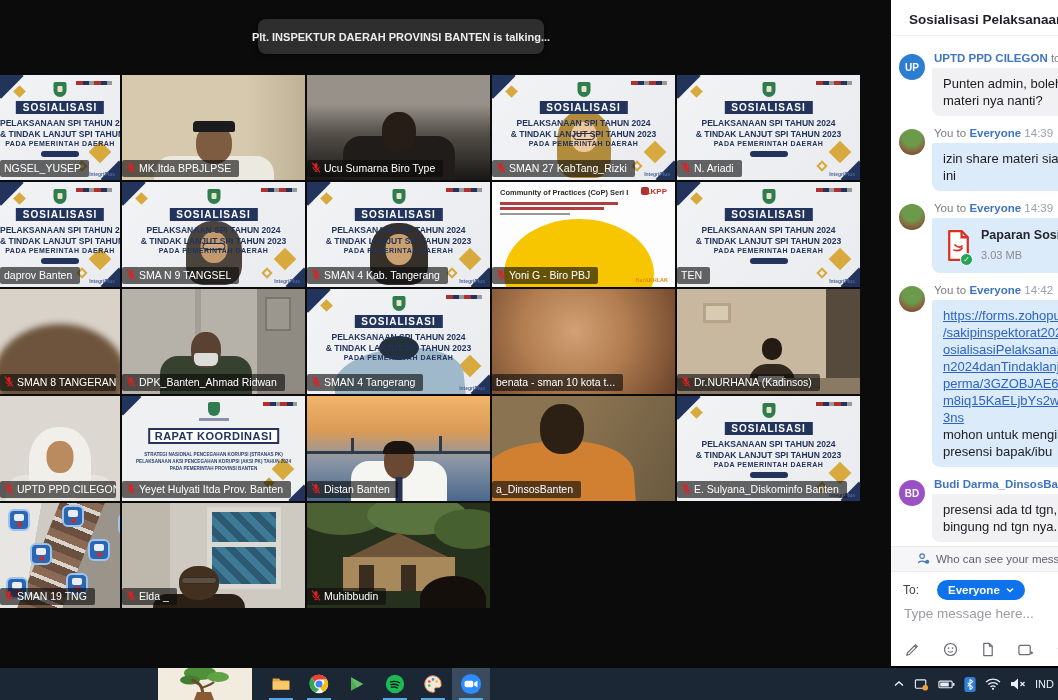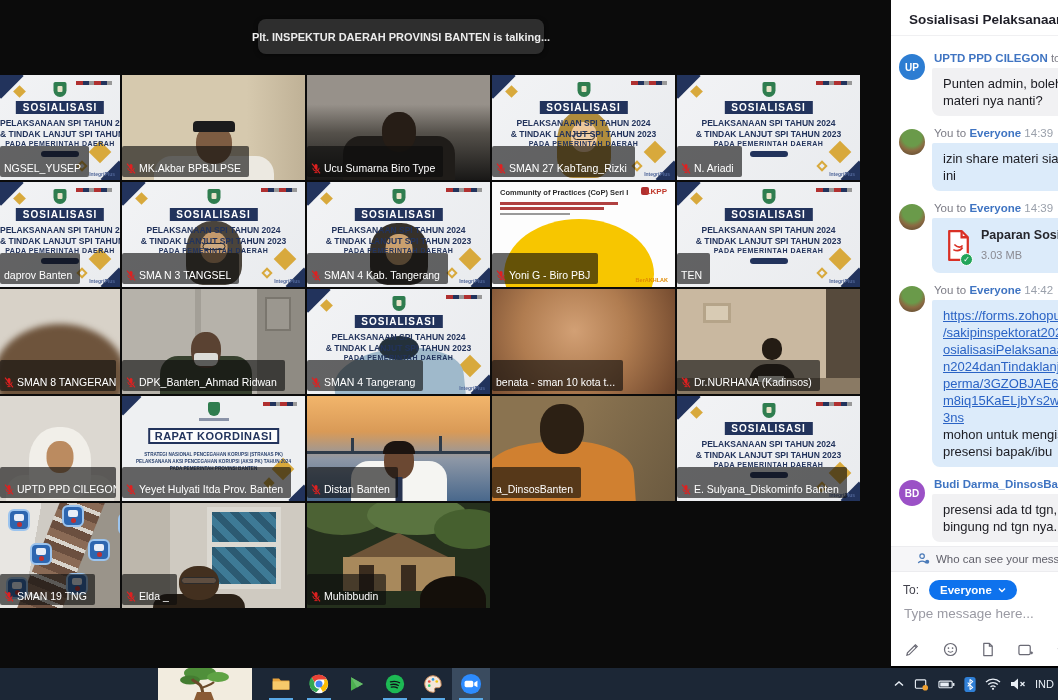--- a/index.html
+++ b/index.html
@@ -3,21 +3,21 @@
 <meta charset="utf-8">
 <style>
 *{margin:0;padding:0;box-sizing:border-box}
 html,body{width:1058px;height:700px;overflow:hidden;background:#000;font-family:"Liberation Sans",sans-serif}
 body{position:relative}
 #stage{position:absolute;left:0;top:0;width:891px;height:668px;background:#0b0b0b}
 #banner{position:absolute;left:258px;top:19px;width:286px;height:35px;background:#2e2e2e;border-radius:8px;color:#ececec;font-size:11px;font-weight:bold;display:flex;align-items:center;justify-content:center;white-space:nowrap;box-shadow:0 1px 4px rgba(0,0,0,.5)}
 #grid{position:absolute;left:0;top:75px;display:grid;grid-template-columns:120px 183px 183px 183px 183px;grid-auto-rows:105px;gap:2px}
 .tile{position:relative;overflow:hidden;background:#1a1a1a}
 .shape{position:absolute}
-.plabel{position:absolute;left:0;bottom:3px;display:flex;align-items:flex-end;gap:3px;background:rgba(12,12,12,.62);color:#fff;font-size:10.5px;padding:16px 8px 3px 4px;border-radius:2px;max-width:97%;white-space:nowrap;overflow:hidden;z-index:5}
+.plabel{position:absolute;left:0;bottom:3px;display:flex;align-items:flex-start;gap:3px;background:rgba(12,12,12,.62);color:#fff;font-size:10.5px;padding:2px 8px 3px 4px;border-radius:2px;max-width:97%;white-space:nowrap;overflow:hidden;z-index:5}
 
 .posterTitle{position:absolute;top:26px;left:50%;transform:translateX(-50%);background:#22335c;color:#fff;font-weight:bold;font-size:10px;letter-spacing:1px;padding:1px 7px;white-space:nowrap;z-index:2}
 .posterLine{position:absolute;left:0;width:100%;text-align:center;color:#22335c;font-weight:bold;white-space:nowrap;z-index:2}
 .posterL1{top:43px;font-size:8.5px}
 .posterL2{top:54px;font-size:8.5px}
 .posterL3{top:65px;font-size:7px;letter-spacing:.5px}
 .posterFooter{position:absolute;right:5px;bottom:3px;font-size:5px;color:#51679a;font-weight:bold;z-index:2}
 
 .copTitle{position:absolute;left:8px;top:6px;font-size:7.5px;font-weight:bold;color:#2b2b2b;z-index:2}
 .copLogo{position:absolute;right:8px;top:5px;font-size:8px;font-weight:bold;color:#c0392b;z-index:2}
@@ -39,21 +39,21 @@
 .bGray{background:#f1f1f3}
 .bBlue{background:#dcebfa}
 .msgLine{white-space:nowrap}
 .linkLine{color:#2a63c5;text-decoration:underline;white-space:nowrap;cursor:pointer}
 .fileCard{display:flex;align-items:center;gap:9px;padding:2px 24px 2px 2px}
 .fileIcon{position:relative;width:27px;height:33px}
 .fileName{font-weight:bold;font-size:12.5px;color:#26262c;white-space:nowrap}
 .fileSize{font-size:11px;color:#8a8a92;margin-top:3px}
 .fileCheck{position:absolute;left:15px;bottom:-4px;width:13px;height:13px;border-radius:50%;background:#23a55a;border:1.5px solid #fff;color:#fff;font-size:8px;display:flex;align-items:center;justify-content:center}
 #privacyBar{position:absolute;left:0;top:546px;width:100%;height:26px;background:#f6f6f8;border-top:1px solid #ececef;border-bottom:1px solid #ececef;display:flex;align-items:center;gap:6px;padding-left:26px;font-size:11.5px;color:#61616b;white-space:nowrap}
-#toRow{position:absolute;left:12px;top:580px;display:flex;align-items:center;gap:10px;font-size:12px;color:#43434d}
+#toRow{position:absolute;left:12px;top:580px;display:flex;align-items:center;gap:18px;font-size:12px;color:#43434d}
 #toPill{background:#0e72ed;color:#fff;font-size:11.5px;font-weight:bold;padding:4px 11px;border-radius:13px;display:flex;align-items:center;gap:6px;border:none;cursor:pointer}
 #msgInput{position:absolute;left:13px;top:606px;width:290px;border:none;outline:none;font-size:13.5px;color:#333;background:transparent}
 #msgInput::placeholder{color:#9a9aa3}
 #chatTools{position:absolute;left:14px;top:642px;display:flex;gap:23px;align-items:center;color:#6a6a75}
 
 #taskbar{position:absolute;left:0;top:668px;width:1058px;height:32px;background:#1c2736}
 #searchbox{position:absolute;left:0;top:0;width:158px;height:32px;background:#fdfdfd;display:flex;align-items:center;overflow:hidden}
 #searchbox span{font-size:13px;color:#3a3a3a;padding-left:6px;white-space:nowrap}
 #bonsaiCard{position:absolute;left:158px;top:0;width:94px;height:32px;background:#f2ecdf;display:flex;align-items:flex-end;justify-content:center;overflow:hidden}
 #apps{position:absolute;left:262px;top:0;height:32px;display:flex}
@@ -95,21 +95,21 @@
         <div class="shape" style="position: absolute; left: 50%; bottom: 16px; transform: translateX(-50%); width: 36px; height: 40px; background: rgb(125, 92, 66); border-radius: 46%;"></div>
         <div class="shape" style="position: absolute; left: 50%; bottom: 48px; transform: translateX(-50%); width: 42px; height: 11px; background: rgb(27, 27, 29); border-radius: 4px 4px 2px 2px;"></div>
         <div class="plabel">
           <span style="display: flex; align-items: center;">
             <svg width="10" height="11" viewBox="0 0 10 11">
               <rect x="3.5" y="1" width="3" height="5.6" rx="1.5" fill="#e02020"></rect>
               <path d="M1.8 4.8a3.2 3.2 0 0 0 6.4 0M5 8v1.6M3.4 9.6h3.2" stroke="#e02020" stroke-width=".9" fill="none"></path>
               <line x1="1" y1=".6" x2="9" y2="10.4" stroke="#e02020" stroke-width="1.1"></line>
             </svg>
           </span>
-          <span>MK.Akbar BPBJLPSE</span>
+          <span>MK.Itda BPBJLPSE</span>
         </div>
       </div>
       <div class="tile" style="background: linear-gradient(rgb(151, 145, 138) 0px, rgb(151, 145, 138) 28%, rgb(85, 81, 75) 55%, rgb(25, 24, 23) 100%);">
         <div class="shape" style="position: absolute; left: 50%; bottom: 0px; transform: translateX(-50%); width: 112px; height: 44px; background: rgb(31, 28, 25); border-radius: 18px 18px 0px 0px;"></div>
         <div class="shape" style="position: absolute; left: 50%; bottom: 28px; transform: translateX(-50%); width: 34px; height: 40px; background: rgb(38, 29, 22); border-radius: 46%;"></div>
         <div class="plabel">
           <span style="display: flex; align-items: center;">
             <svg width="10" height="11" viewBox="0 0 10 11">
               <rect x="3.5" y="1" width="3" height="5.6" rx="1.5" fill="#e02020"></rect>
               <path d="M1.8 4.8a3.2 3.2 0 0 0 6.4 0M5 8v1.6M3.4 9.6h3.2" stroke="#e02020" stroke-width=".9" fill="none"></path>
@@ -216,21 +216,21 @@
         <div class="shape" style="position: absolute; left: 50%; bottom: 24px; transform: translateX(-50%); width: 27px; height: 31px; background: rgb(196, 154, 108); border-radius: 46%;"></div>
         <div class="shape" style="position: absolute; left: 50%; bottom: 37px; transform: translateX(-50%); width: 23px; height: 7px; border: 1.5px solid rgb(43, 43, 43); border-radius: 4px; background: rgba(255, 255, 255, 0.15);"></div>
         <div class="plabel">
           <span style="display: flex; align-items: center;">
             <svg width="10" height="11" viewBox="0 0 10 11">
               <rect x="3.5" y="1" width="3" height="5.6" rx="1.5" fill="#e02020"></rect>
               <path d="M1.8 4.8a3.2 3.2 0 0 0 6.4 0M5 8v1.6M3.4 9.6h3.2" stroke="#e02020" stroke-width=".9" fill="none"></path>
               <line x1="1" y1=".6" x2="9" y2="10.4" stroke="#e02020" stroke-width="1.1"></line>
             </svg>
           </span>
-          <span>SMA N 3 TANGSEL</span>
+          <span>SMA N 9 TANGSEL</span>
         </div>
       </div>
       <div class="tile" style="background: linear-gradient(135deg, rgb(242, 243, 245) 0%, rgb(233, 235, 238) 100%);">
         <div class="shape" style="position: absolute; left: -15px; top: -15px; width: 32px; height: 32px; background: rgb(34, 51, 92); transform: rotate(45deg);"></div>
         <div class="shape" style="position: absolute; left: 15px; top: 12px; width: 9px; height: 9px; background: rgb(216, 169, 60); transform: rotate(45deg);"></div>
         <div class="shape" style="position: absolute; right: 8px; top: 6px; width: 36px; height: 4px; background: repeating-linear-gradient(90deg, rgb(176, 48, 48) 0px, rgb(176, 48, 48) 7px, rgb(34, 51, 92) 7px, rgb(34, 51, 92) 13px, rgb(153, 153, 153) 13px, rgb(153, 153, 153) 18px);"></div>
         <div class="shape" style="position: absolute; left: 50%; top: 7px; transform: translateX(-50%); width: 13px; height: 15px; background: rgb(47, 125, 79); border-radius: 2px 2px 7px 7px;">
           <div class="shape" style="position: absolute; left: 4px; top: 4px; width: 5px; height: 6px; background: rgb(232, 227, 200); border-radius: 1px;"></div>
         </div>
         <div class="posterTitle">SOSIALISASI</div>

